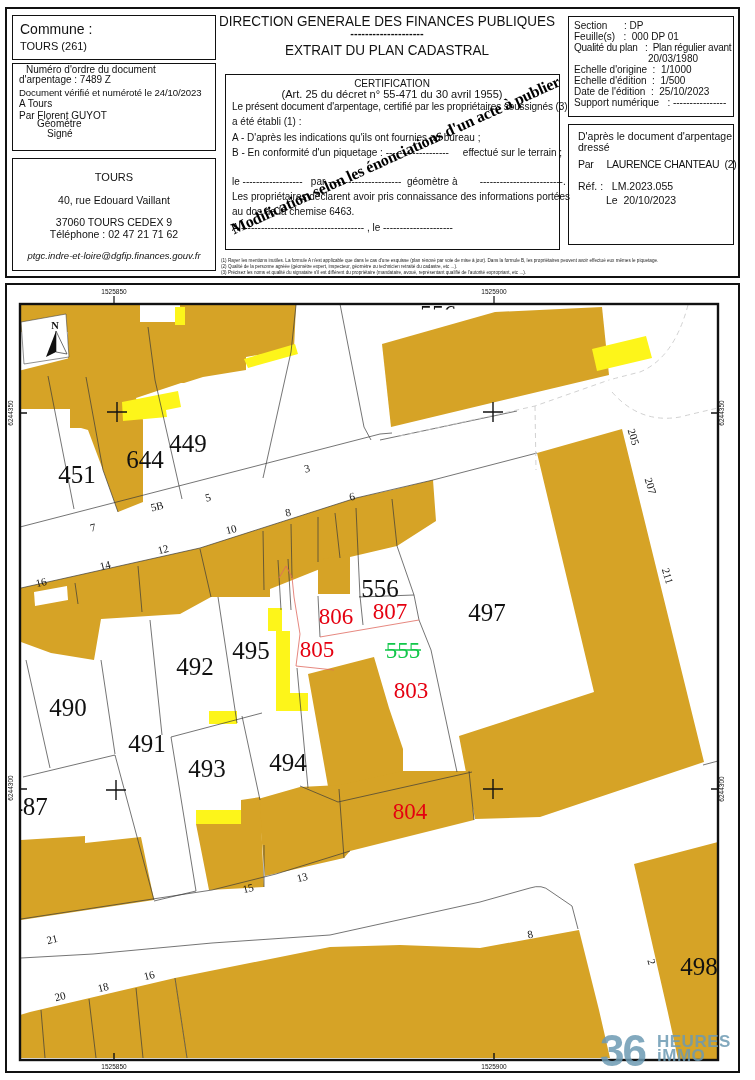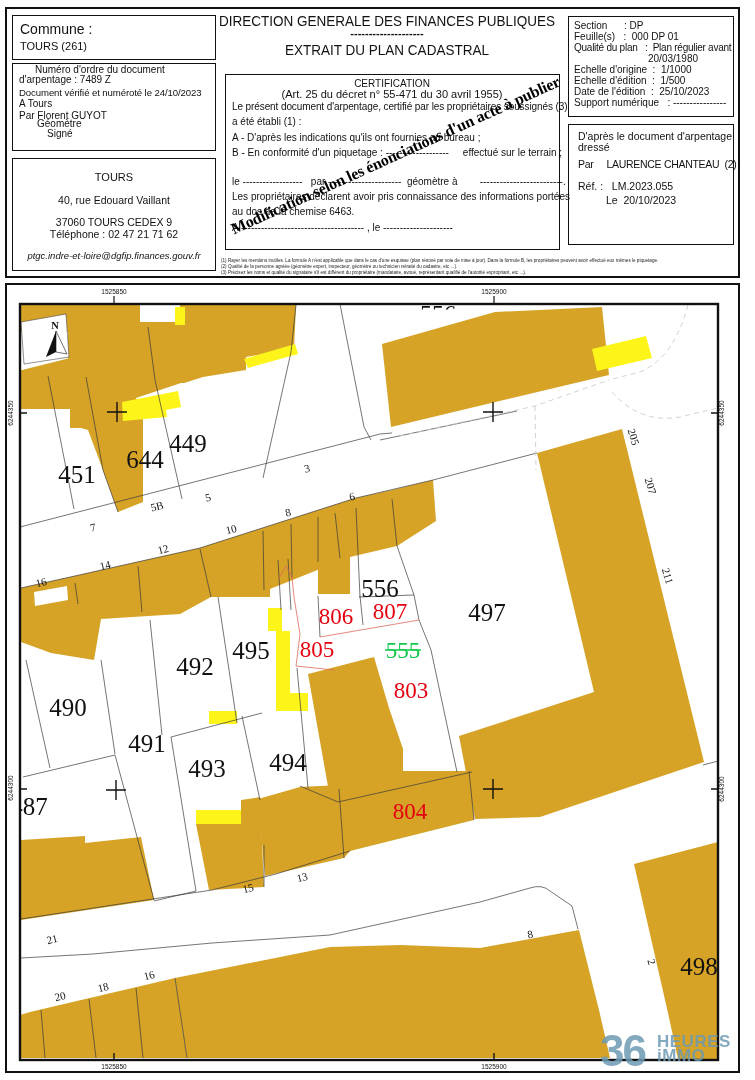--- a/index.html
+++ b/index.html
@@ -14,21 +14,21 @@
 
 <div class="box" style="left:5px;top:7px;width:735px;height:271px;border-width:2px;"></div>
 
 <div class="box" style="left:5px;top:283px;width:735px;height:790px;border-width:2px;"></div>
 
 <div class="box" style="left:12px;top:15px;width:204px;height:45px;"></div>
 <div class="t" style="left:20px;top:21px;font-size:14px;">Commune :</div>
 <div class="t" style="left:20px;top:40px;font-size:11px;">TOURS (261)</div>
 
 <div class="box" style="left:12px;top:63px;width:204px;height:88px;"></div>
-<div class="t" style="left:35px;top:64px;font-size:10px;">Numéro d'ordre du document</div>
+<div class="t" style="left:26px;top:64px;font-size:10px;">Numéro d'ordre du document</div>
 <div class="t" style="left:19px;top:74px;font-size:10px;">d'arpentage : 7489 Z</div>
 <div class="t" style="left:19px;top:87px;font-size:9.6px;letter-spacing:-0.1px;">Document vérifié et numéroté le 24/10/2023</div>
 <div class="t" style="left:19px;top:98px;font-size:10px;">A Tours</div>
 <div class="t" style="left:19px;top:110px;font-size:10px;">Par Florent GUYOT</div>
 <div class="t" style="left:37px;top:118px;font-size:10px;">Géomètre</div>
 <div class="t" style="left:47px;top:128px;font-size:10px;">Signé</div>
 
 <div class="box" style="left:12px;top:158px;width:204px;height:113px;"></div>
 <div class="t" style="left:114px;top:171px;font-size:11px;transform:translateX(-50%);">TOURS</div>
 <div class="t" style="left:114px;top:194px;font-size:10.5px;transform:translateX(-50%);">40, rue Edouard Vaillant</div>

